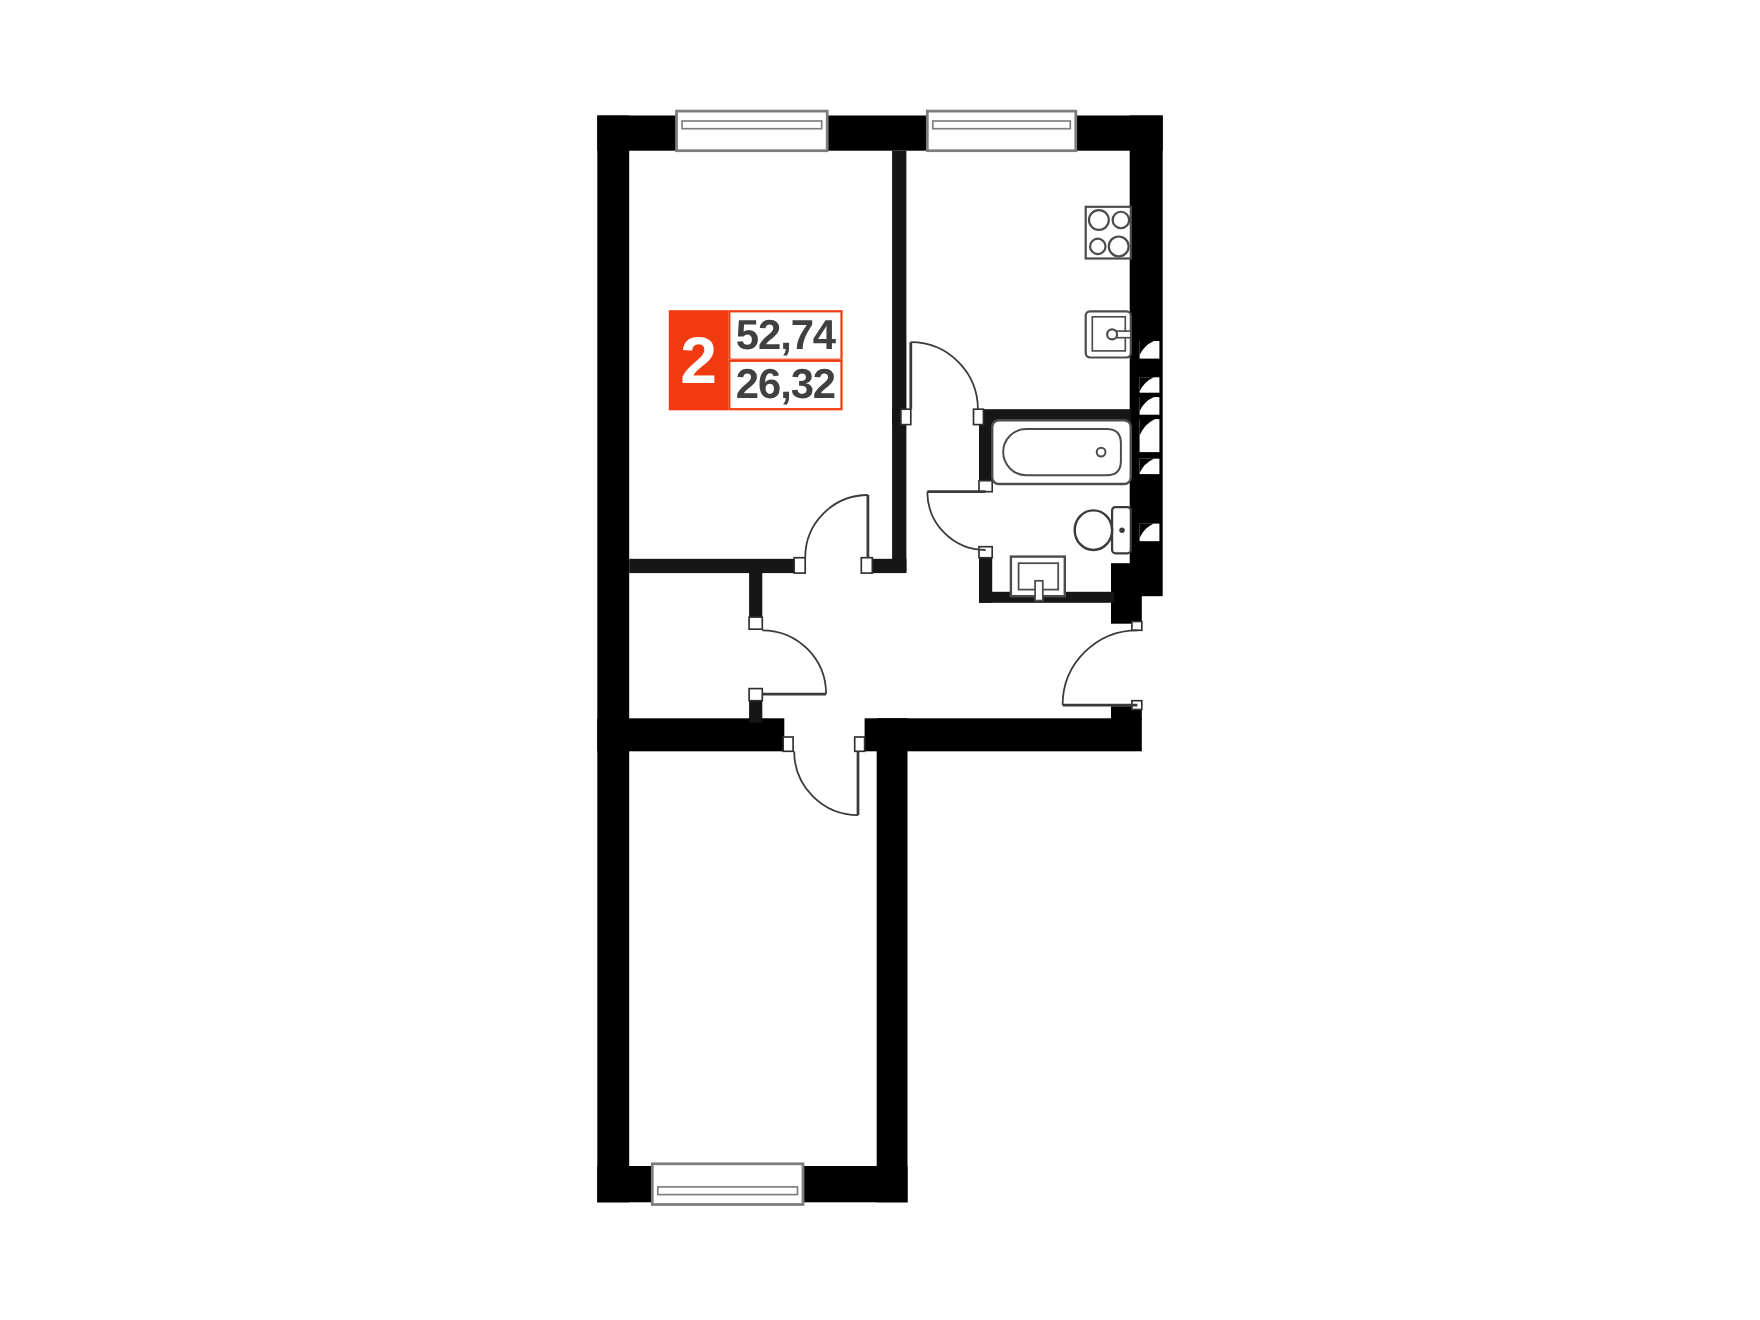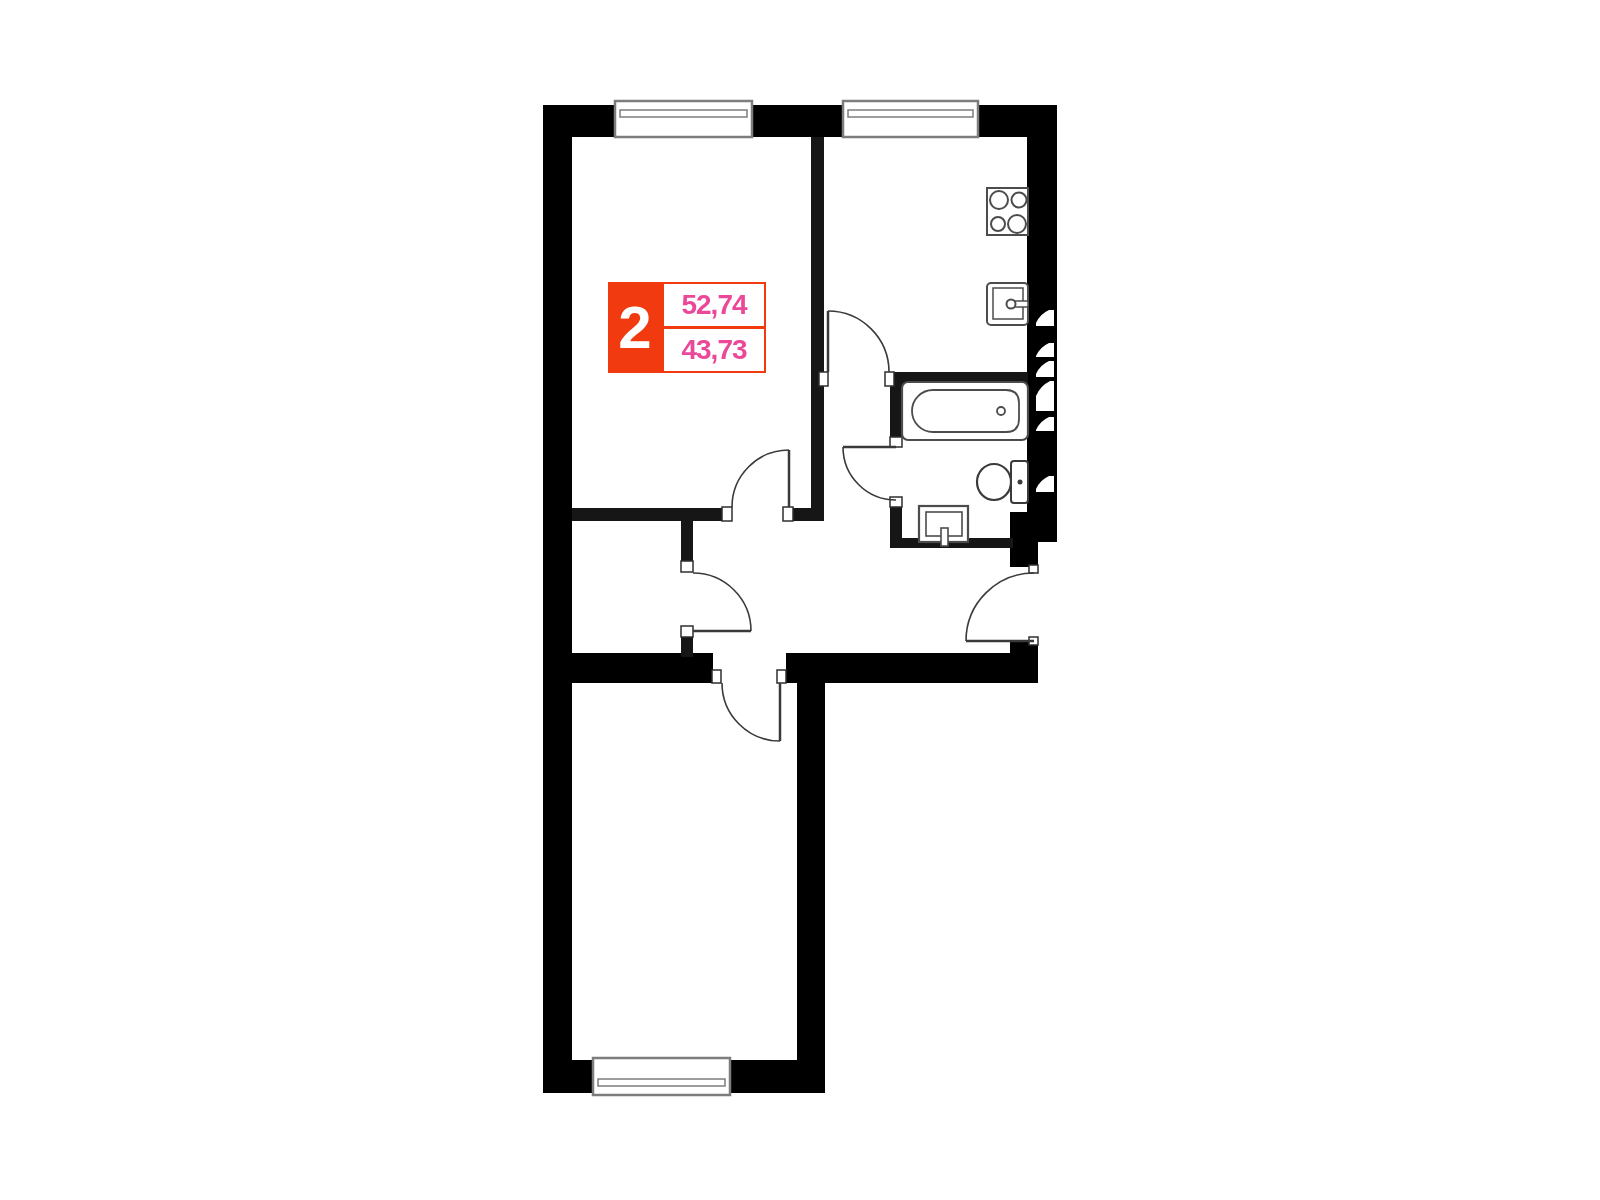--- a/index.html
+++ b/index.html
@@ -12,23 +12,23 @@
     position:absolute;left:608px;top:282px;display:flex;align-items:stretch;
   }
   .unit-rooms{
     width:54px;height:91px;background:#F13A10;color:#fff;
     display:flex;align-items:center;justify-content:center;
     font-size:60px;font-weight:bold;line-height:1;
   }
   .unit-areas{display:flex;flex-direction:column;}
   .area-box{
     box-sizing:border-box;width:104px;height:46px;background:#fff;
-    border:2px solid #F13A10;color:#ec4899;
+    border:2px solid #F13A10;color:#404040;
     display:flex;align-items:center;justify-content:center;
-    font-size:28px;font-weight:bold;letter-spacing:-1px;line-height:1;
+    font-size:38px;font-weight:bold;letter-spacing:-1px;line-height:1;
   }
   .area-box.bottom{margin-top:-1px;}
 </style>
 </head>
 <body>
 
 <div class="stage">
 
   <svg class="plan-svg" width="1600" height="1200" viewBox="0 0 1600 1200" xmlns="http://www.w3.org/2000/svg">
 
@@ -167,17 +167,17 @@
         <rect x="1036" y="476" width="18" height="16" fill="#FFFFFF"></rect>
         <path d="M1036 476 L1049 476 Q1040 480 1036 489 Z" fill="#000000"></path>
       </g>
     </g>
   </svg>
 
   <div class="unit-card">
     <div class="unit-rooms" style="background-color: rgb(241, 58, 16);">2</div>
     <div class="unit-areas">
       <div class="area-box top" style="border-color: rgb(241, 58, 16);">52,74</div>
-      <div class="area-box bottom" style="border-color: rgb(241, 58, 16);">43,73</div>
+      <div class="area-box bottom" style="border-color: rgb(241, 58, 16);">26,32</div>
     </div>
   </div>
 
 </div>
 
 </body></html>

